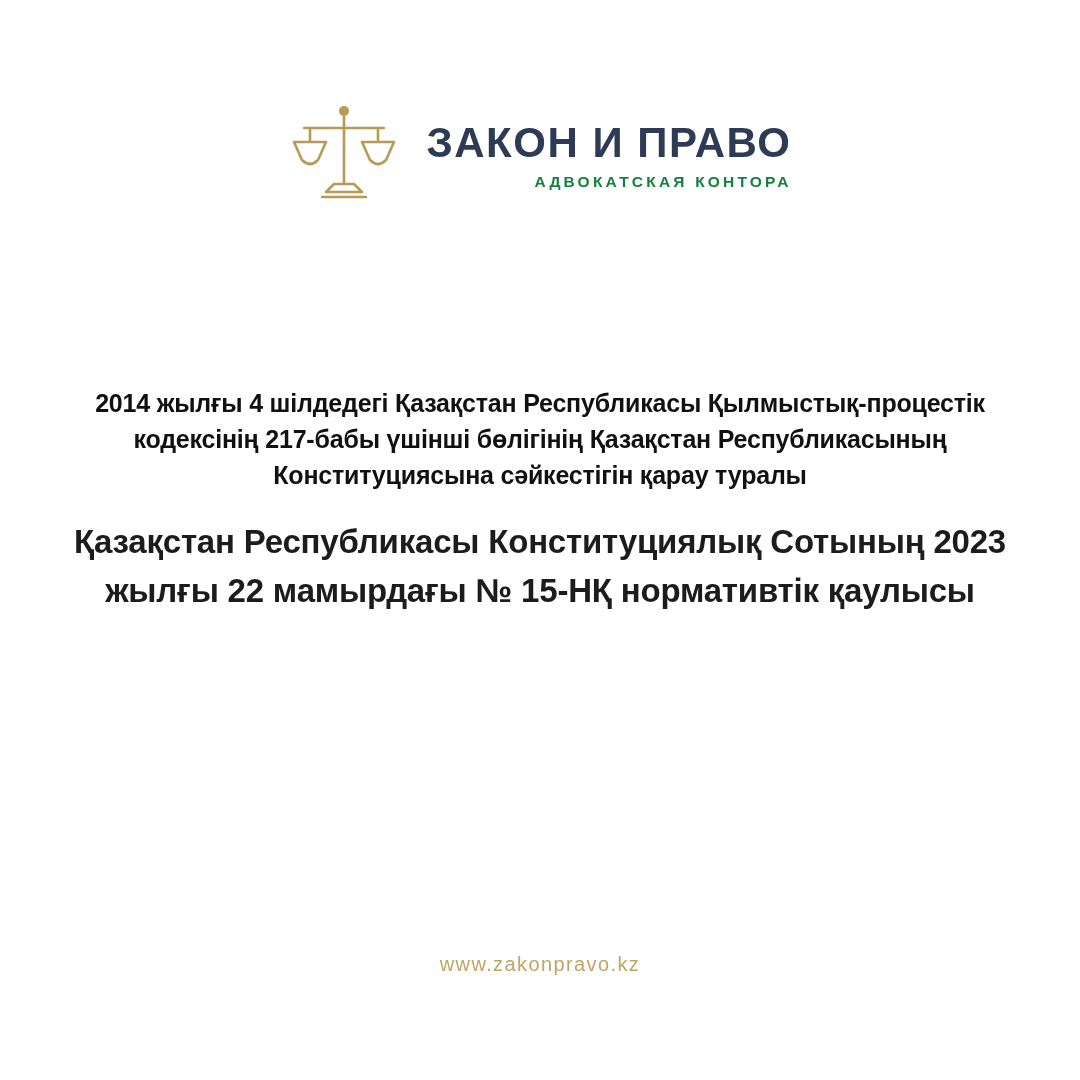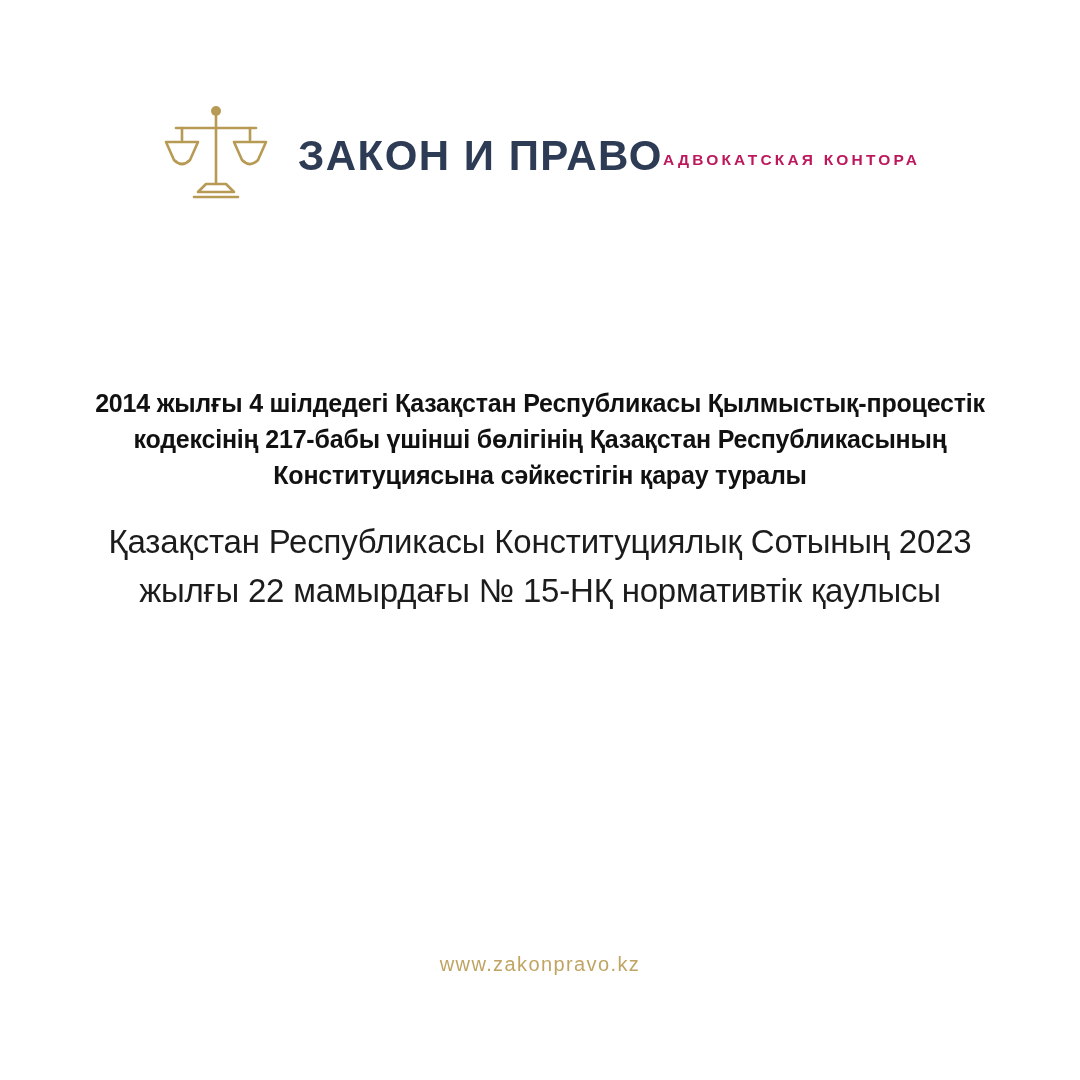--- a/index.html
+++ b/index.html
@@ -35,59 +35,59 @@
     gap: 26px;
   }
   .logo-mark {
     width: 112px;
     height: 110px;
     flex: 0 0 auto;
     display: block;
   }
   .logo-text {
     display: flex;
-    flex-direction: row;
-    align-items: center;
+    flex-direction: column;
+    align-items: flex-end;
     justify-content: center;
     padding-top: 6px;
   }
   .logo-title {
     font-size: 42px;
     font-weight: bold;
     letter-spacing: 1.5px;
     color: #2e3b55;
     line-height: 1.05;
     white-space: nowrap;
   }
   .logo-sub {
     margin-top: 8px;
     font-size: 15.5px;
     font-weight: bold;
     letter-spacing: 3.2px;
-    color: #be185d;
+    color: #15803d;
     white-space: nowrap;
   }
 
   
   .content {
     margin-top: 152px;
     width: 960px;
     text-align: center;
   }
   .headline {
     font-size: 25px;
     font-weight: bold;
     line-height: 1.44;
     color: #111111;
     letter-spacing: -0.2px;
   }
   .subline {
     margin-top: 2px;
     font-size: 33px;
-    font-weight: normal;
+    font-weight: bold;
     line-height: 1.47;
     color: #1c1c1c;
     letter-spacing: -0.2px;
   }
 
   
   .site-url {
     position: absolute;
     left: 0;
     right: 0;

